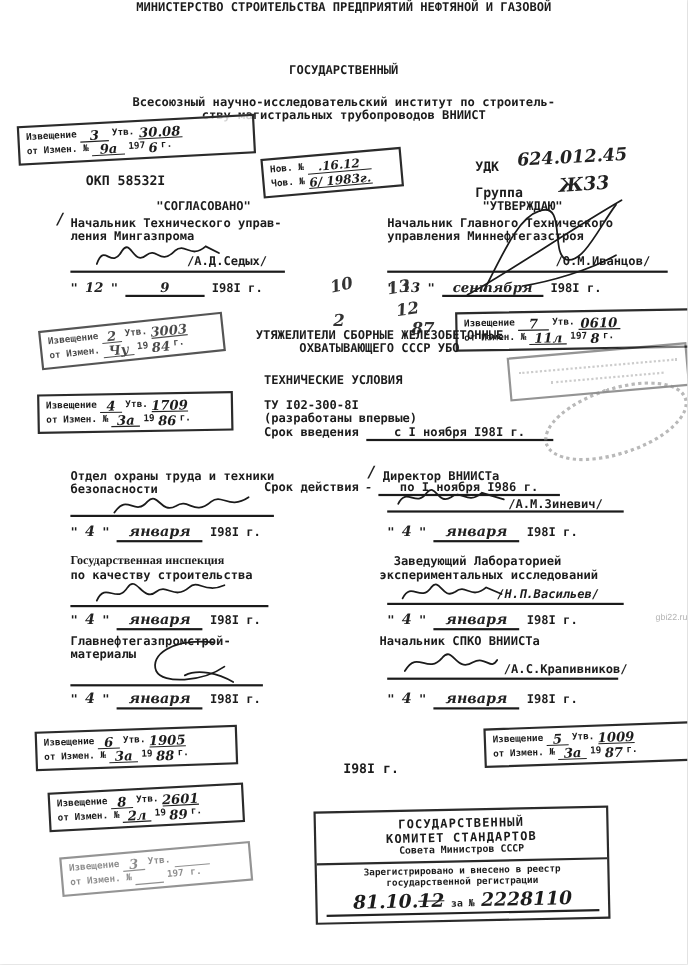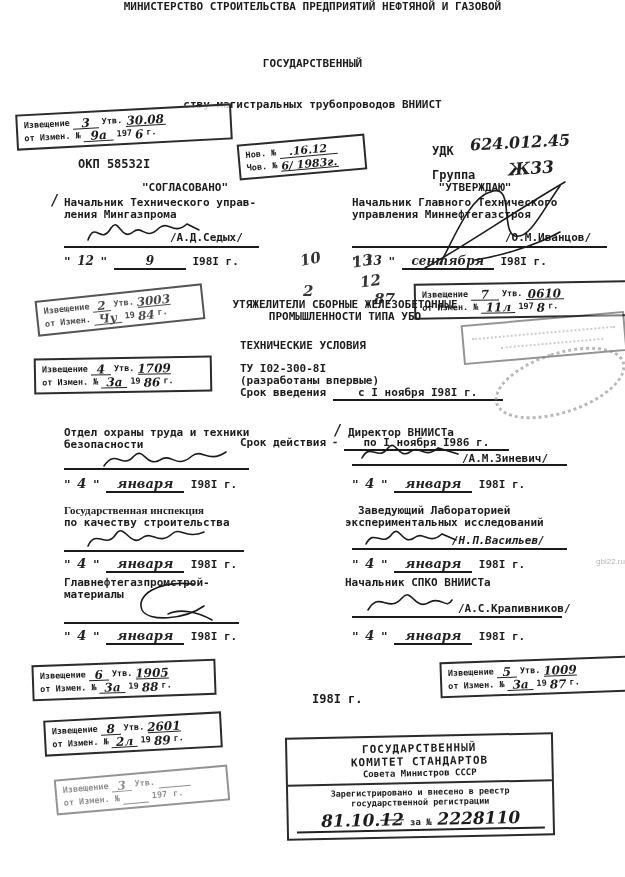--- a/index.html
+++ b/index.html
@@ -43,20 +43,21 @@
   .wm{color:#b4b4b4;font-size:8px;font-family:"Liberation Sans",sans-serif;}
   .fline{border-bottom:2px dotted #9a9a9a;height:6px;margin:3px 2px;}
 </style>
 </head>
 <body>
 
 <div class="page">
 
   <div class="abs t ctr" style="left:0;top:44;width:625px;font-size:11px;">МИНИСТЕРСТВО СТРОИТЕЛЬСТВА ПРЕДПРИЯТИЙ НЕФТЯНОЙ И ГАЗОВОЙ</div>
   <div class="abs t ctr" style="left:0;top:57px;width:625px;font-size:11px;">ГОСУДАРСТВЕННЫЙ</div>
+  <div class="abs t ctr" style="left:0;top:86px;width:625px;font-size:11px;">Всесоюзный научно-исследовательский институт по строитель-</div>
   <div class="abs t ctr" style="left:0;top:98px;width:625px;font-size:11px;">ству магистральных трубопроводов ВНИИСТ</div>
 
   <div class="stamp" style="left:16px;top:109px;width:200px;transform:rotate(-3deg);">
     <div class="srow">
       <span class="lbl">Извещение</span>
       <span class="u hv" style="min-width:26px;">3</span>
       <span class="lbl">Утв.</span>
       <span class="u hv" style="min-width:40px;">30.08</span>
     </div>
     <div class="srow">
@@ -137,21 +138,21 @@
     <div class="srow">
       <span class="lbl">от Измен. №</span>
       <span class="u hv" style="min-width:34px;">11л</span>
       <span class="lbl">197</span>
         <span class="hv">8</span>
         <span class="lbl">г.</span>
     </div>
   </div>
 
   <div class="abs t ctr" style="left:180px;top:298px;width:330px;font-size:11px;">УТЯЖЕЛИТЕЛИ СБОРНЫЕ ЖЕЛЕЗОБЕТОННЫЕ</div>
-  <div class="abs t ctr" style="left:180px;top:310px;width:330px;font-size:11px;">ПРОМЫШЛЕННОСТИ ТИПА УБО</div>
+  <div class="abs t ctr" style="left:180px;top:310px;width:330px;font-size:11px;">ОХВАТЫВАЮЩЕГО СССР УБО</div>
 
   <div class="stamp" style="left:36px;top:292px;width:152px;transform:rotate(-6deg);opacity:.8;">
     <div class="srow">
       <span class="lbl">Извещение</span>
       <span class="u hv" style="min-width:18px;">2</span>
       <span class="lbl">Утв.</span>
       <span class="u hv" style="min-width:30px;">3003</span>
     </div>
     <div class="srow">
       <span class="lbl">от Измен.</span>

